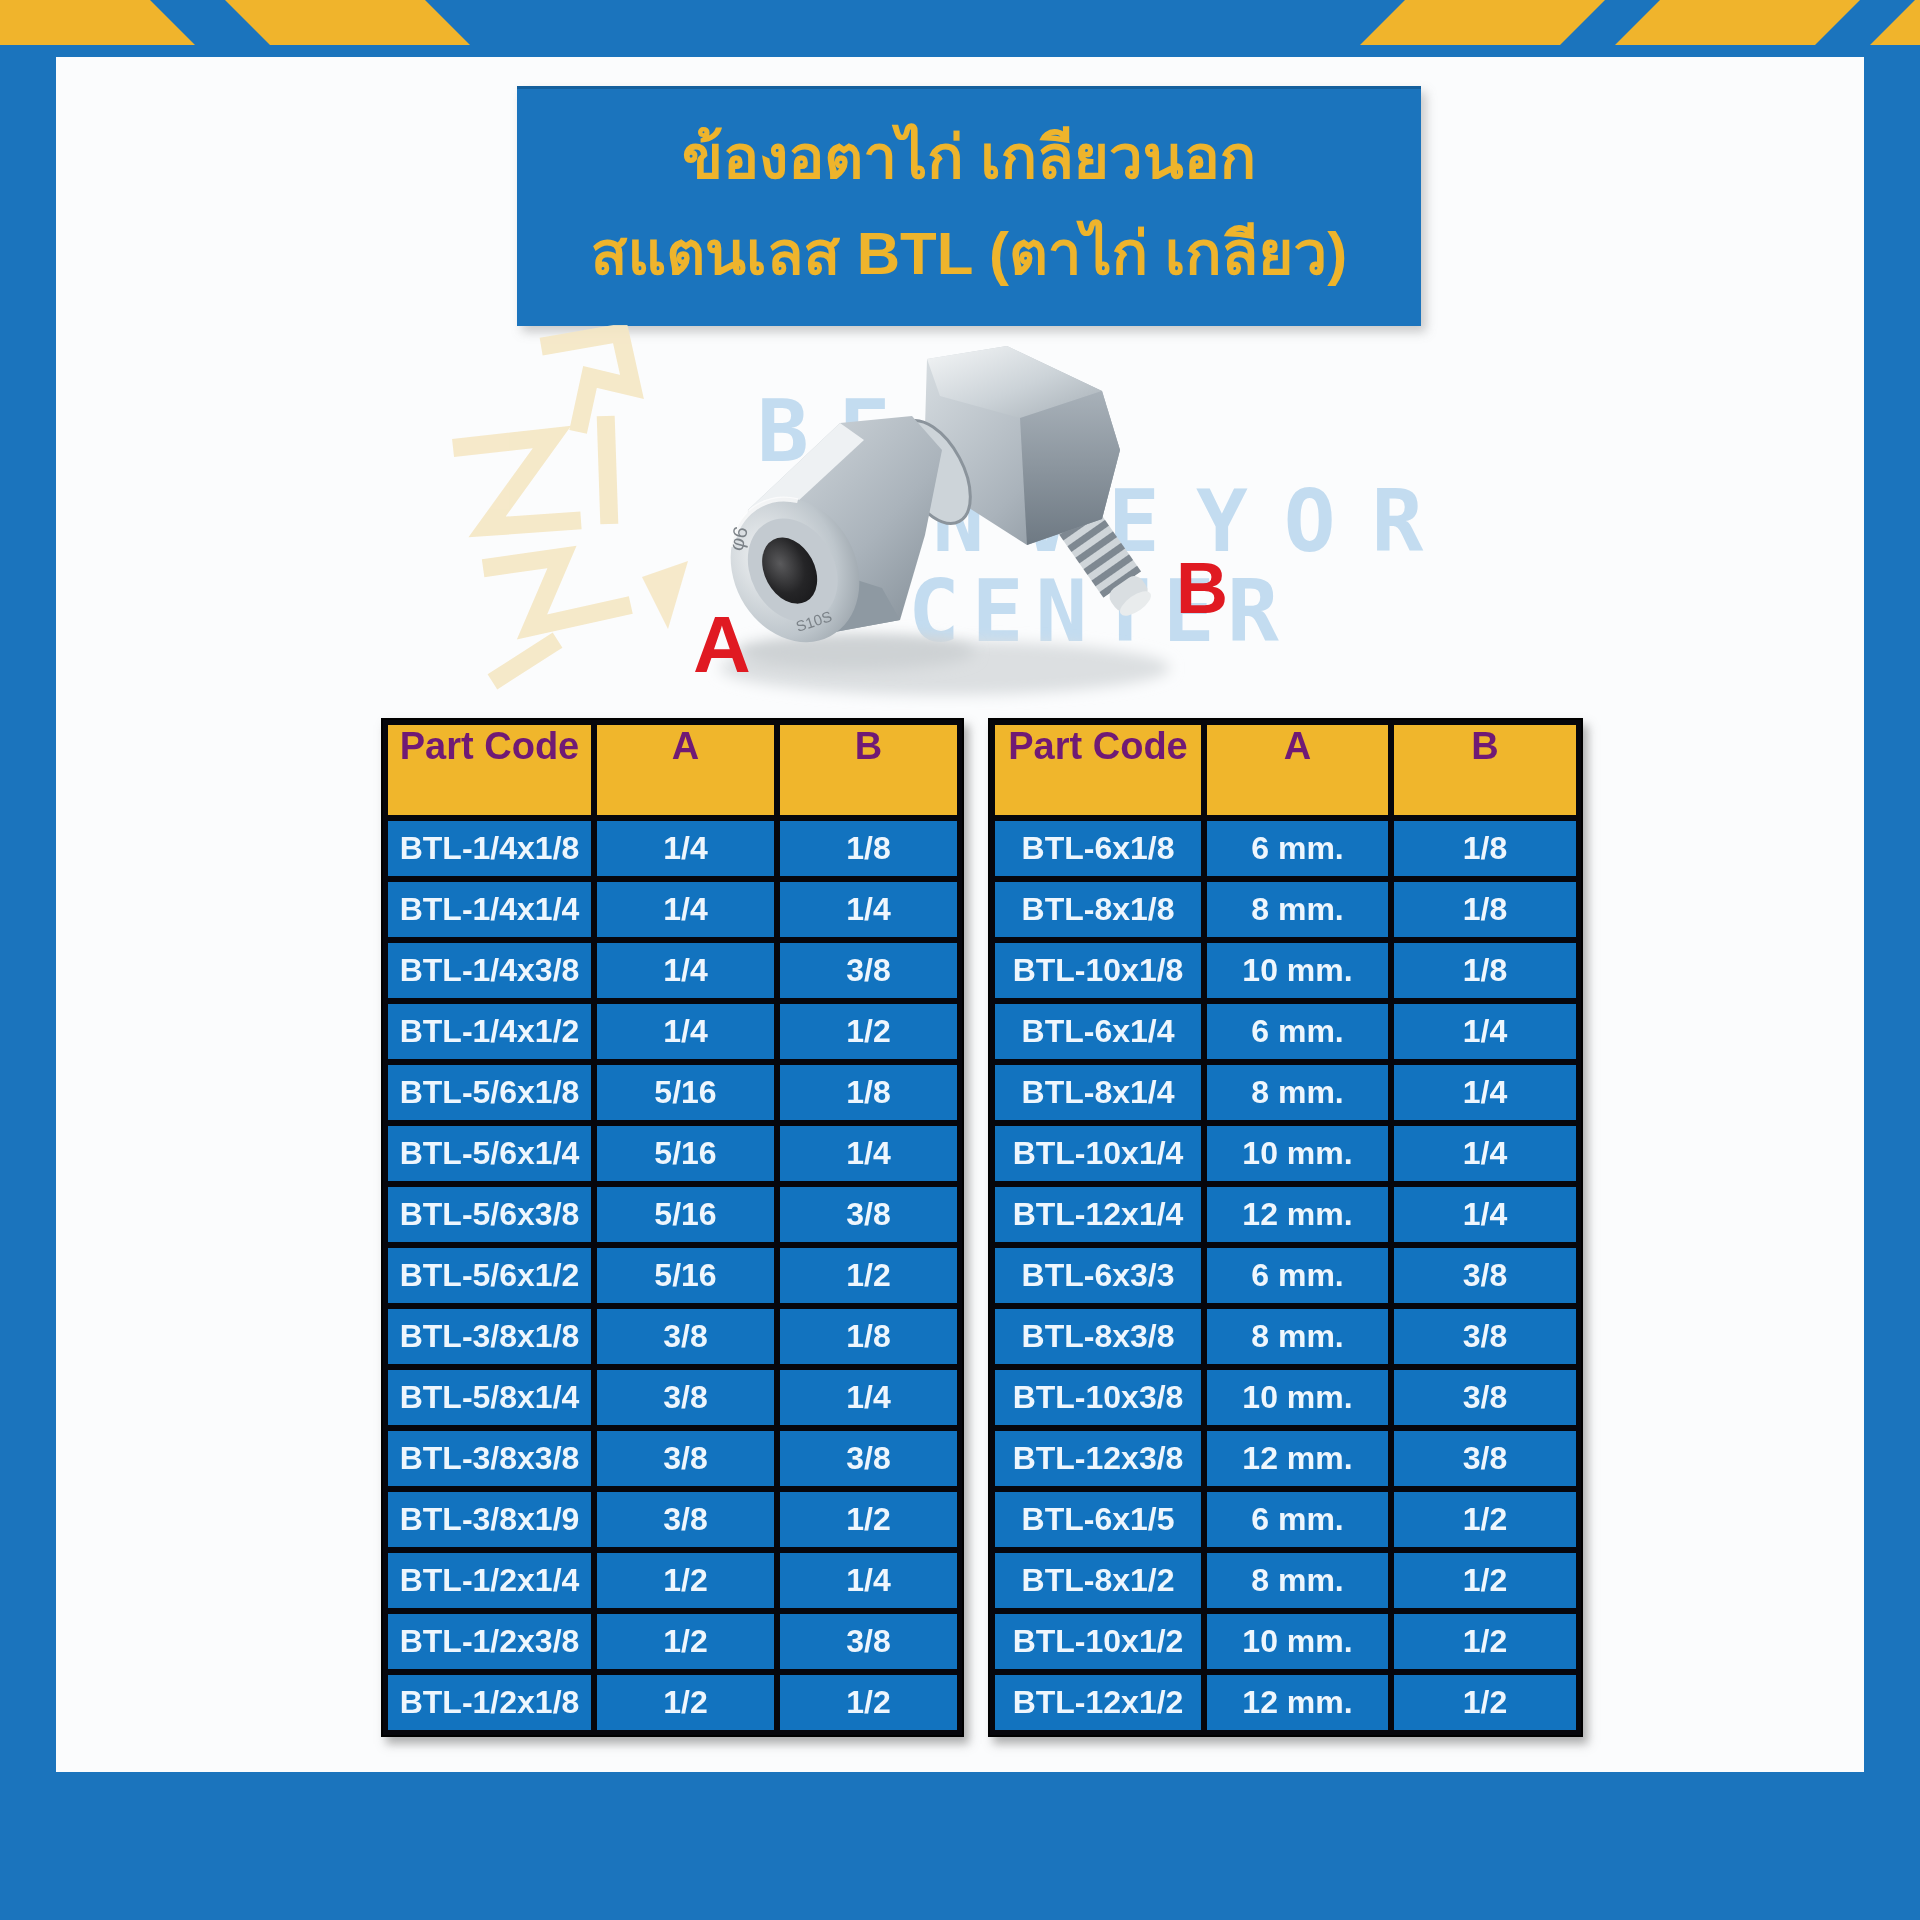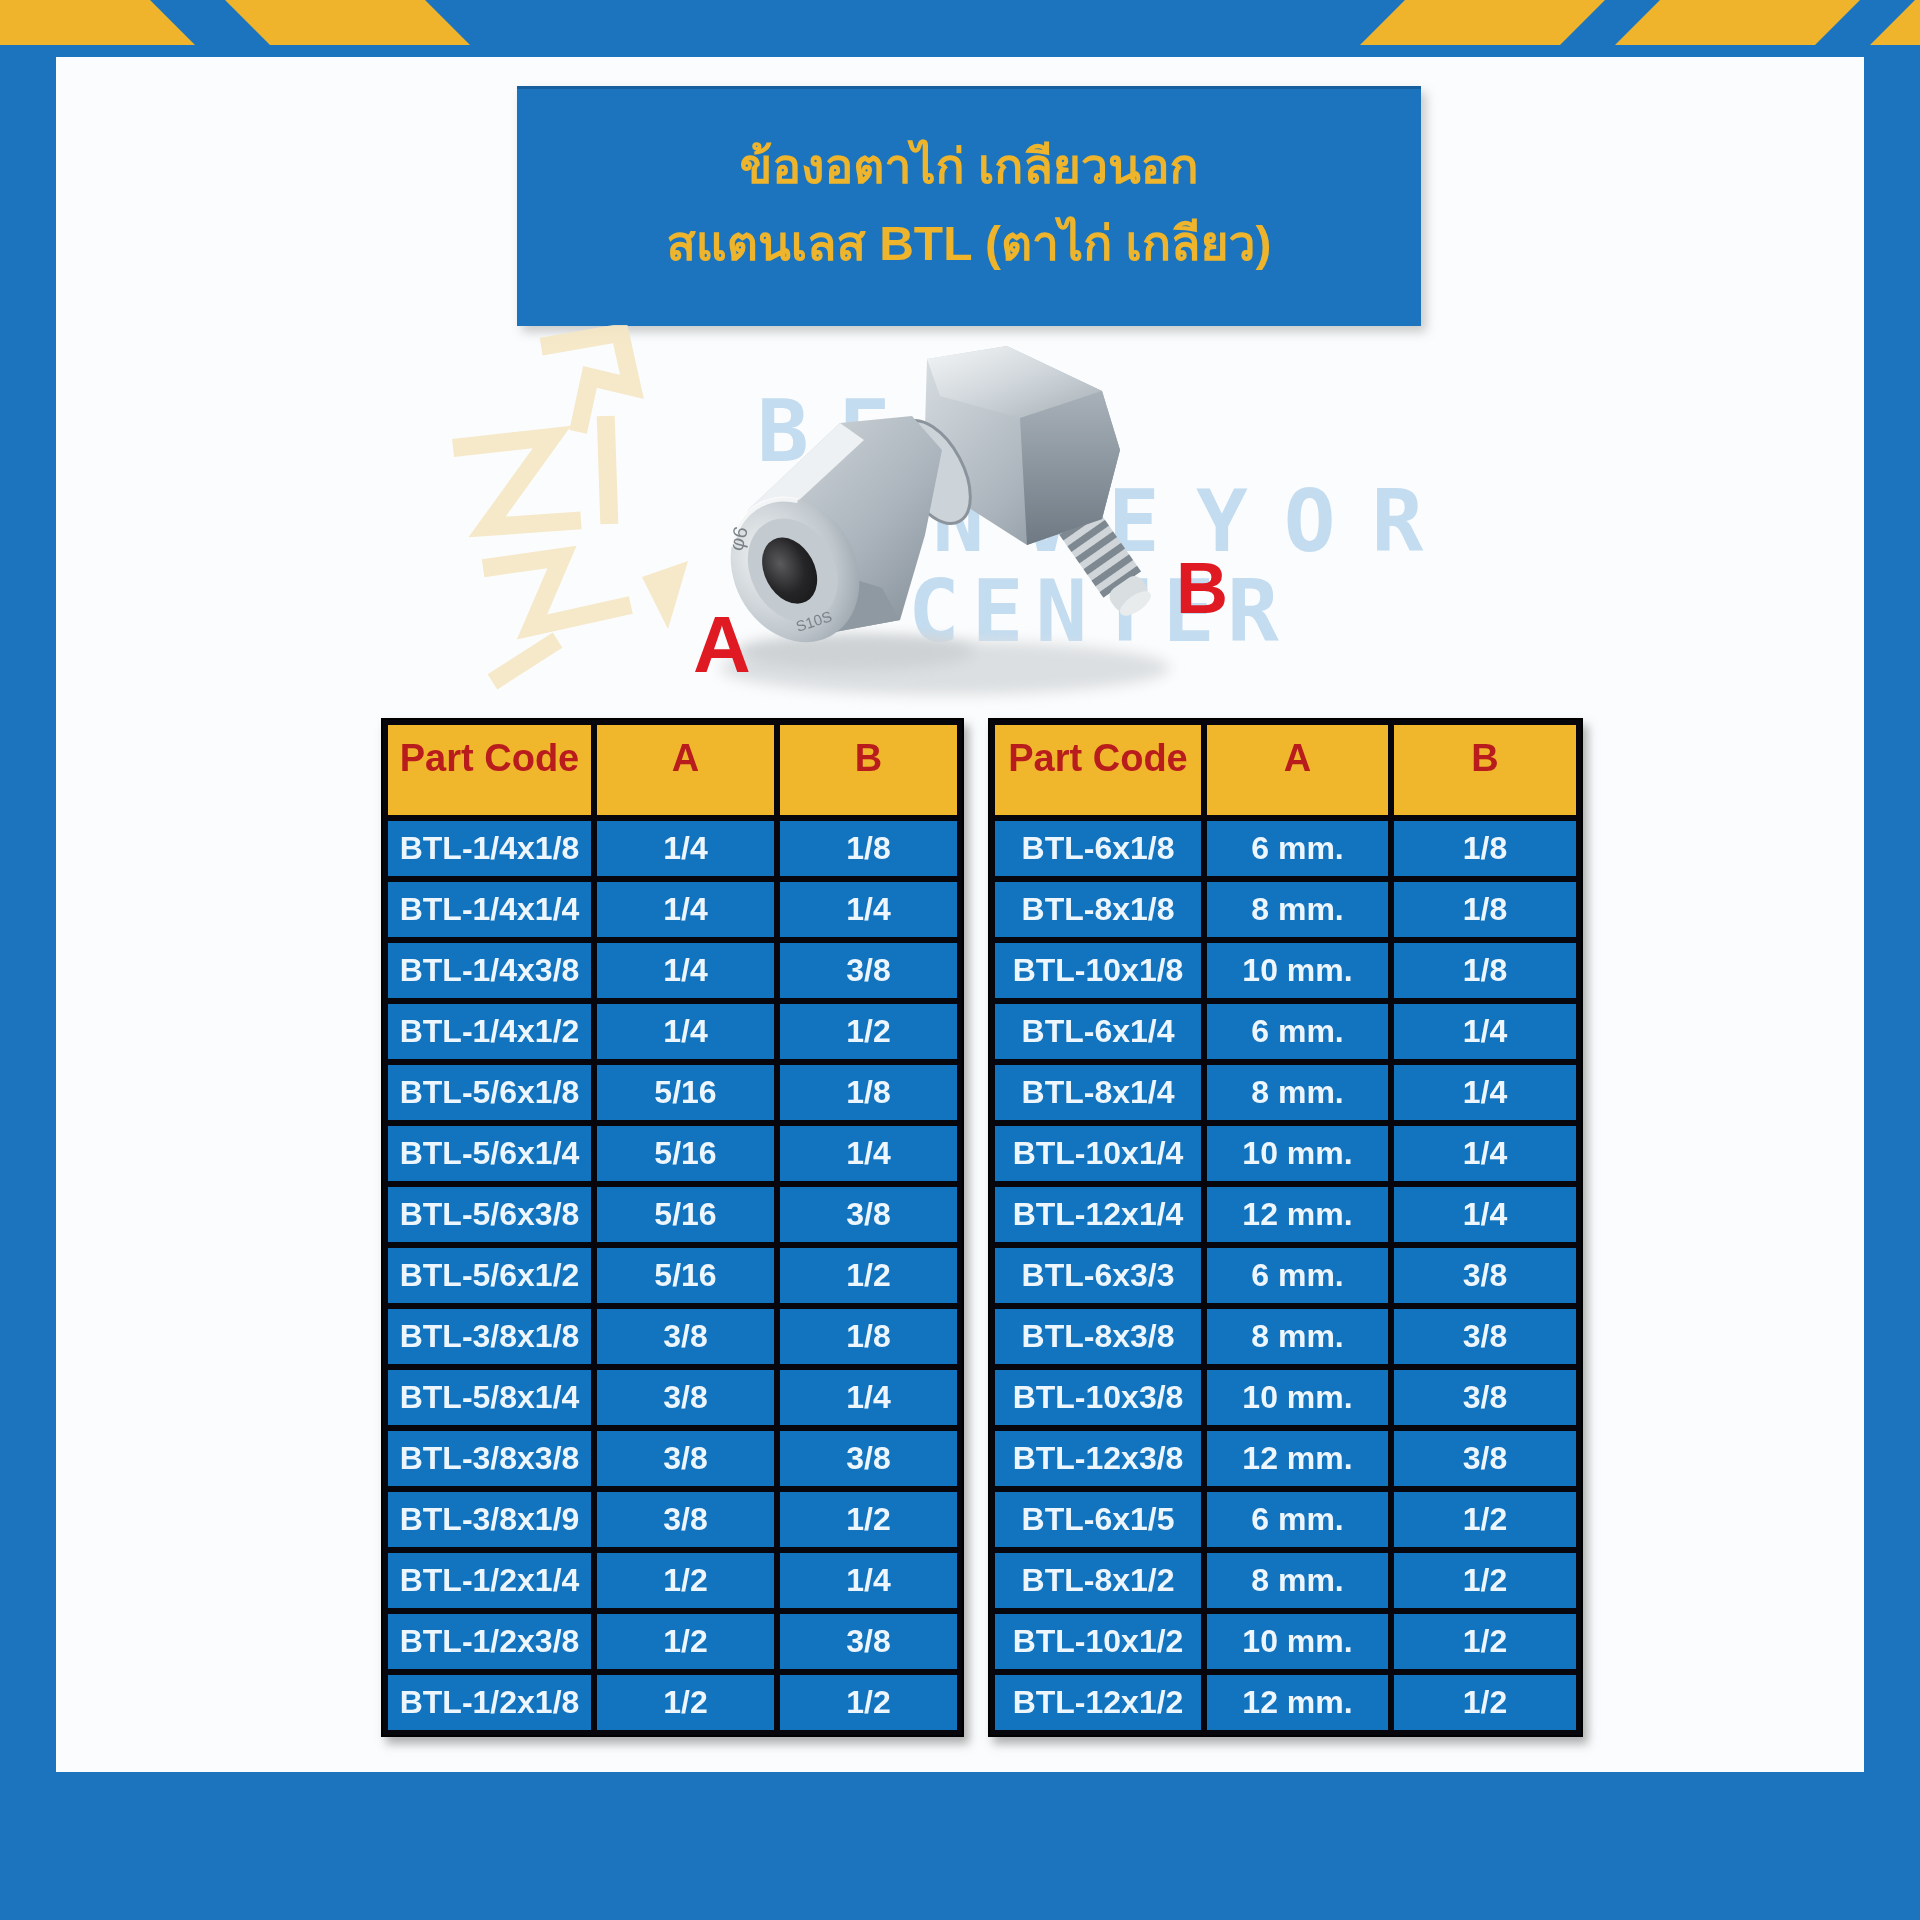--- a/index.html
+++ b/index.html
@@ -10,43 +10,43 @@
   
   #white-area{left:56px;top:57px;width:1808px;height:1715px;background:#fbfcfd;}
   #top-band{left:0;top:0;width:1920px;height:57px;background:#1b74bd;
             box-shadow:inset 0 -3px 0 rgba(10,50,90,.35);}
   #footer{left:0;top:1772px;width:1920px;height:148px;background:#1b74bd;}
 
   
   #title-box{left:517px;top:86px;width:904px;height:240px;background:#1b74bd;
              box-shadow:5px 6px 10px rgba(110,110,110,.35), inset 0 3px 0 rgba(0,30,60,.25);
              display:flex;flex-direction:column;justify-content:center;align-items:center;}
-  #title-box .tline{color:#eeb42c;font-weight:bold;font-size:48px;line-height:1.6;
+  #title-box .tline{color:#eeb42c;font-weight:bold;font-size:60px;line-height:1.6;
              white-space:nowrap;text-align:center;}
 
   
   .wm{color:#c3dcf0;font-family:"DejaVu Sans Mono", monospace;font-weight:bold;
       font-size:86px;white-space:nowrap;}
   #wm1{left:757px;top:381px;letter-spacing:30px;}
   #wm2{left:757px;top:471px;letter-spacing:36px;}
   #wm3{left:908px;top:561px;letter-spacing:12px;}
 
   
   .dim-label{color:#e01a22;font-weight:800;line-height:1;}
   #label-a{left:693px;top:605px;font-size:80px;}
   #label-b{left:1176px;top:552px;font-size:72px;}
 
   
   .tbl{background:#06060c;border:2px solid #000;padding:5px;display:grid;
        grid-template-rows:90px;grid-auto-rows:55px;gap:6px;
        box-shadow:5px 7px 9px rgba(100,100,100,.5);}
   #table-left{left:381px;top:718px;grid-template-columns:203px 177px 177px;}
   #table-right{left:988px;top:718px;grid-template-columns:206px 181px 182px;}
-  .hcell{background:#f0b62c;color:#b91c1c;font-weight:bold;font-size:38px;
-         display:flex;justify-content:center;align-items:flex-start;padding-top:12px;box-sizing:border-box;}
+  .hcell{background:#f0b62c;color:#701a75;font-weight:bold;font-size:38px;
+         display:flex;justify-content:center;align-items:flex-start;padding-top:0;box-sizing:border-box;}
   .cell{background:#1273bf;color:#eef6fd;font-weight:600;font-size:32px;
         display:flex;justify-content:center;align-items:center;}
 </style>
 </head>
 <body>
 
 <div class="abs" id="white-area"></div>
 
 <div class="abs" id="top-band">
   <svg width="1920" height="57" viewBox="0 0 1920 57">

